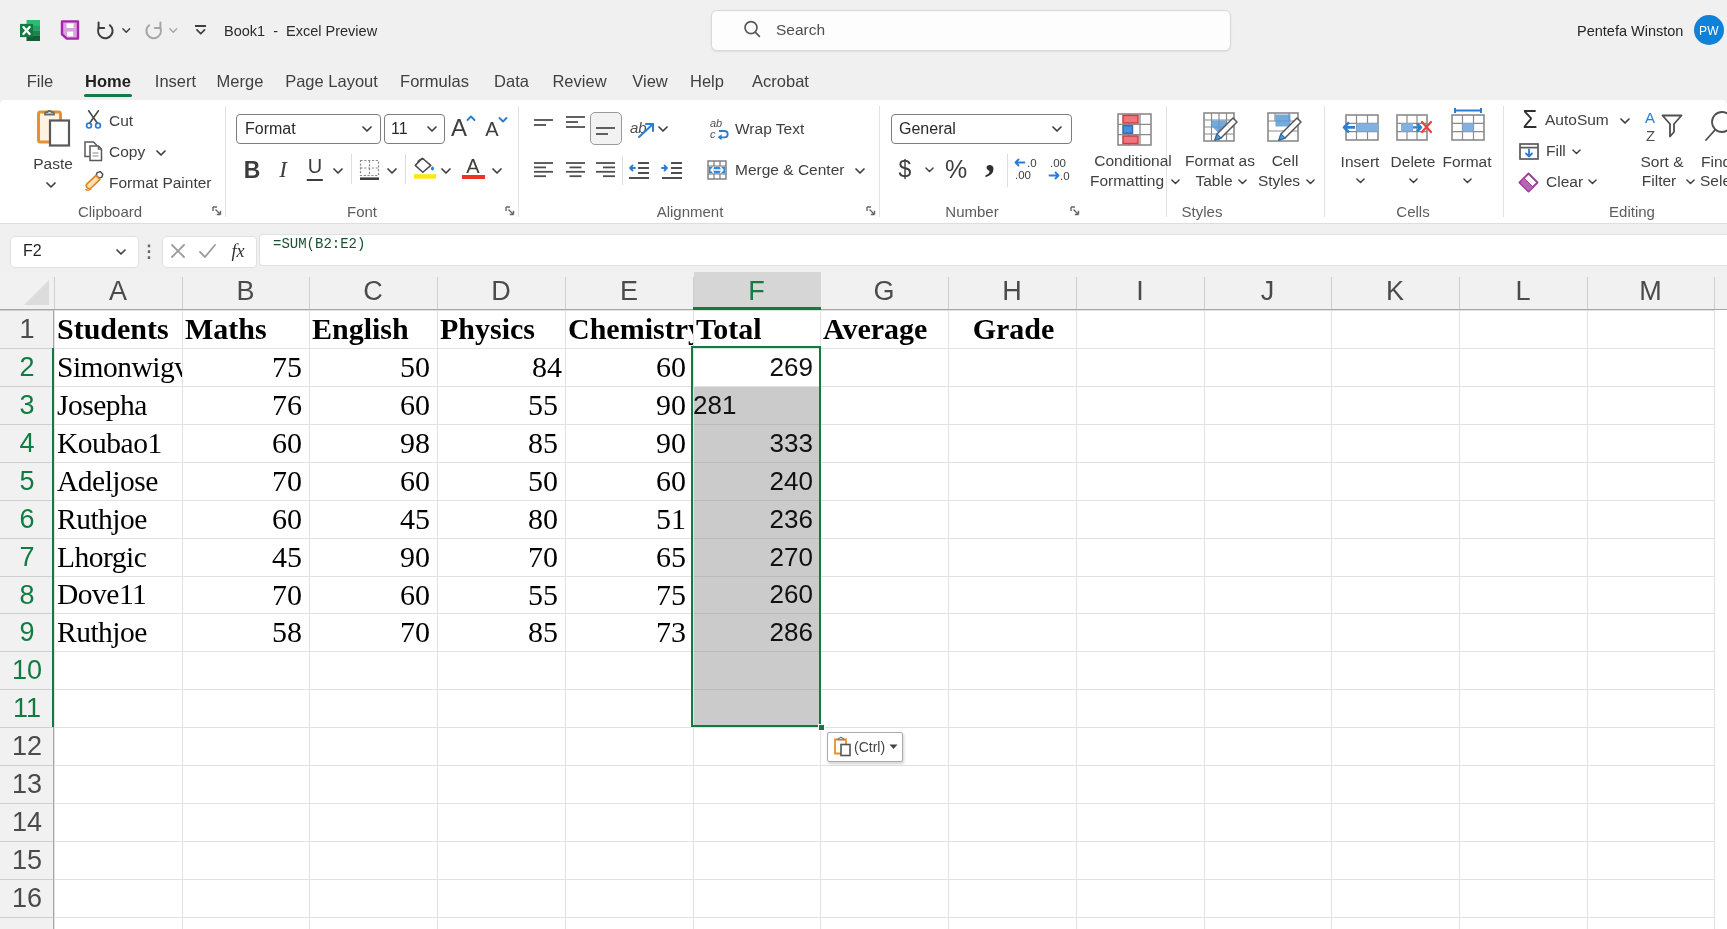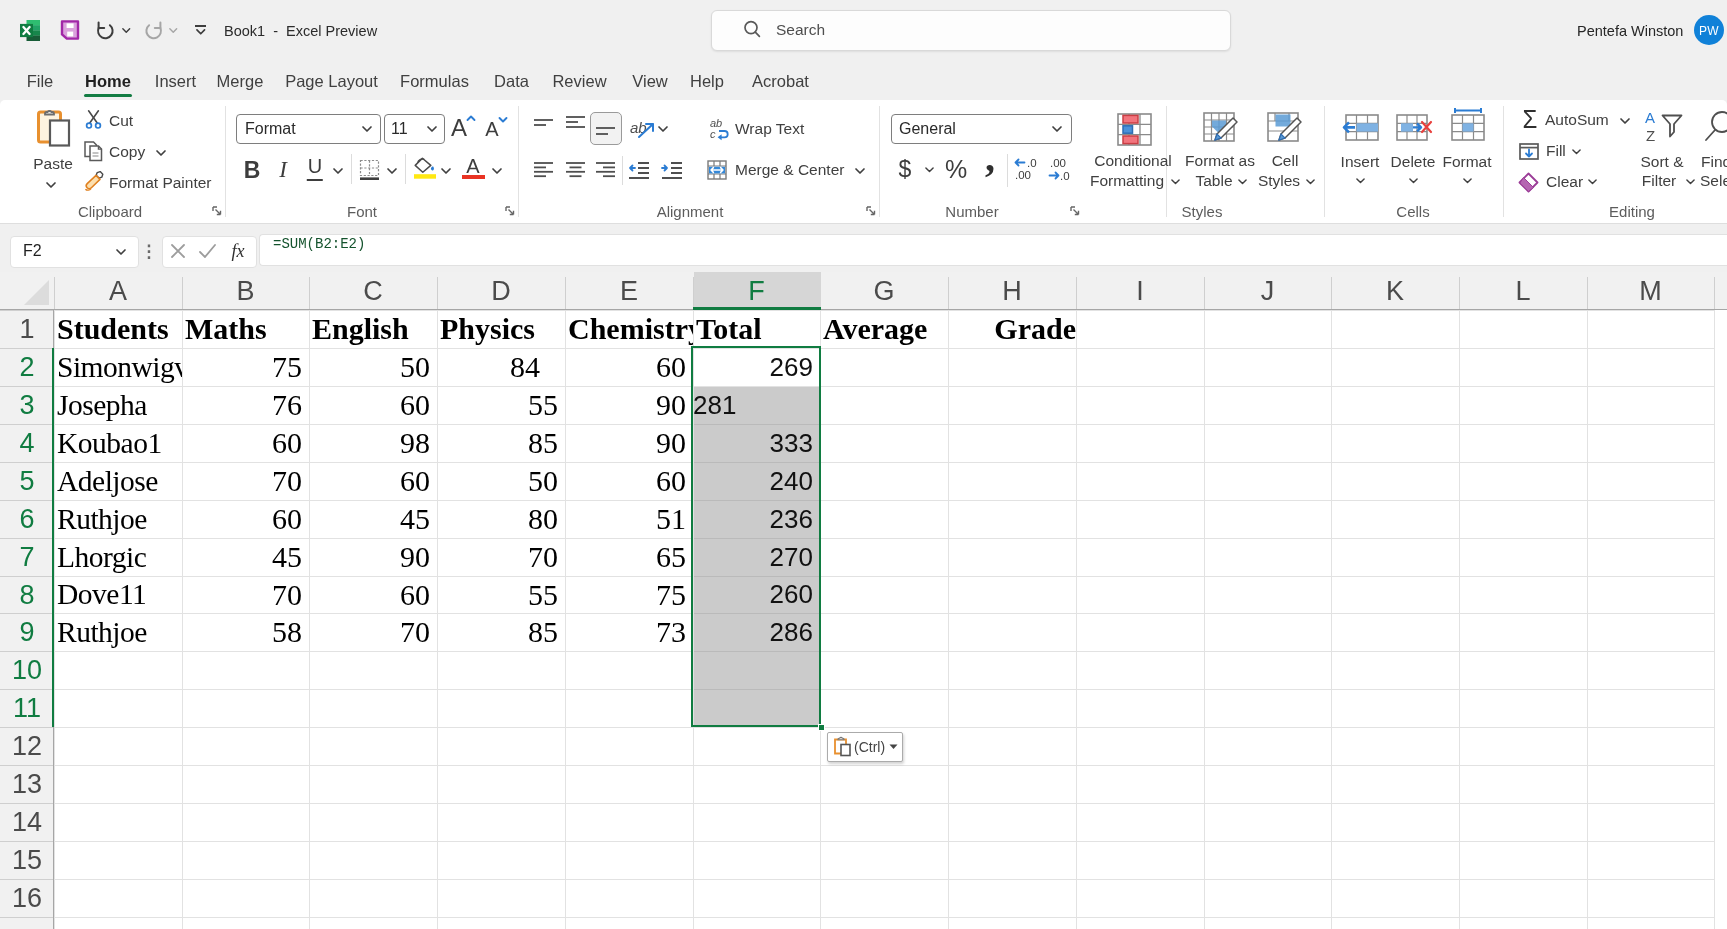--- a/index.html
+++ b/index.html
@@ -490,25 +490,25 @@
 <div class="abs" style="left:27px;top:860.0px;transform:translate(-50%,-50%);font-size:27px;color:#4b4b4b;font-weight:normal;white-space:nowrap;">15</div>
 <div class="abs" style="left:27px;top:898.0px;transform:translate(-50%,-50%);font-size:27px;color:#4b4b4b;font-weight:normal;white-space:nowrap;">16</div>
 <div class="abs" style="left:52px;top:348px;width:2px;height:379px;background:#107c41;"></div>
 <div class="abs" style="left:54px;top:310px;width:125px;height:38px;line-height:38px;font-size:30px;color:#000;font-family:'Liberation Serif',serif;font-weight:bold;text-align:left;padding-left:3px;overflow:hidden;white-space:nowrap;">Students</div>
 <div class="abs" style="left:182px;top:310px;width:124px;height:38px;line-height:38px;font-size:30px;color:#000;font-family:'Liberation Serif',serif;font-weight:bold;text-align:left;padding-left:3px;overflow:hidden;white-space:nowrap;">Maths</div>
 <div class="abs" style="left:309px;top:310px;width:125px;height:38px;line-height:38px;font-size:30px;color:#000;font-family:'Liberation Serif',serif;font-weight:bold;text-align:left;padding-left:3px;overflow:hidden;white-space:nowrap;">English</div>
 <div class="abs" style="left:437px;top:310px;width:125px;height:38px;line-height:38px;font-size:30px;color:#000;font-family:'Liberation Serif',serif;font-weight:bold;text-align:left;padding-left:3px;overflow:hidden;white-space:nowrap;">Physics</div>
 <div class="abs" style="left:565px;top:310px;width:125px;height:38px;line-height:38px;font-size:30px;color:#000;font-family:'Liberation Serif',serif;font-weight:bold;text-align:left;padding-left:3px;overflow:hidden;white-space:nowrap;">Chemistry</div>
 <div class="abs" style="left:693px;top:310px;width:124px;height:38px;line-height:38px;font-size:30px;color:#000;font-family:'Liberation Serif',serif;font-weight:bold;text-align:left;padding-left:3px;overflow:hidden;white-space:nowrap;">Total</div>
 <div class="abs" style="left:820px;top:310px;width:125px;height:38px;line-height:38px;font-size:30px;color:#000;font-family:'Liberation Serif',serif;font-weight:bold;text-align:left;padding-left:3px;overflow:hidden;white-space:nowrap;">Average</div>
-<div class="abs" style="left:948px;top:310px;width:125px;height:38px;line-height:38px;font-size:30px;color:#000;font-family:'Liberation Serif',serif;font-weight:bold;text-align:right;padding-left:3px;overflow:hidden;white-space:nowrap;">Grade</div>
+<div class="abs" style="left:948px;top:310px;width:125px;height:38px;line-height:38px;font-size:30px;color:#000;font-family:'Liberation Serif',serif;font-weight:bold;text-align:center;padding-left:3px;overflow:hidden;white-space:nowrap;">Grade</div>
 <div class="abs" style="left:54px;top:348px;width:125px;height:38px;line-height:38px;font-size:29.5px;color:#000;font-family:'Liberation Serif',serif;text-align:left;padding-left:3px;letter-spacing:-0.5px;overflow:hidden;white-space:nowrap;">Simonwigve</div>
 <div class="abs" style="left:182px;top:348px;width:120px;height:38px;line-height:38px;font-size:30px;color:#000;font-family:'Liberation Serif',serif;text-align:right;padding-right:7px;overflow:hidden;white-space:nowrap;">75</div>
 <div class="abs" style="left:309px;top:348px;width:121px;height:38px;line-height:38px;font-size:30px;color:#000;font-family:'Liberation Serif',serif;text-align:right;padding-right:7px;overflow:hidden;white-space:nowrap;">50</div>
-<div class="abs" style="left:419px;top:348px;width:121px;height:38px;line-height:38px;font-size:30px;color:#000;font-family:'Liberation Serif',serif;text-align:right;padding-right:7px;overflow:hidden;white-space:nowrap;">84</div>
+<div class="abs" style="left:441px;top:348px;width:121px;height:38px;line-height:38px;font-size:30px;color:#000;font-family:'Liberation Serif',serif;text-align:right;padding-right:7px;overflow:hidden;white-space:nowrap;">84</div>
 <div class="abs" style="left:565px;top:348px;width:121px;height:38px;line-height:38px;font-size:30px;color:#000;font-family:'Liberation Serif',serif;text-align:right;padding-right:7px;overflow:hidden;white-space:nowrap;">60</div>
 <div class="abs" style="left:693px;top:348px;width:120px;height:38px;line-height:38px;font-size:26px;color:#111;text-align:right;padding-right:7px;overflow:hidden;white-space:nowrap;">269</div>
 <div class="abs" style="left:54px;top:386px;width:125px;height:38px;line-height:38px;font-size:29.5px;color:#000;font-family:'Liberation Serif',serif;text-align:left;padding-left:3px;letter-spacing:-0.5px;overflow:hidden;white-space:nowrap;">Josepha</div>
 <div class="abs" style="left:182px;top:386px;width:120px;height:38px;line-height:38px;font-size:30px;color:#000;font-family:'Liberation Serif',serif;text-align:right;padding-right:7px;overflow:hidden;white-space:nowrap;">76</div>
 <div class="abs" style="left:309px;top:386px;width:121px;height:38px;line-height:38px;font-size:30px;color:#000;font-family:'Liberation Serif',serif;text-align:right;padding-right:7px;overflow:hidden;white-space:nowrap;">60</div>
 <div class="abs" style="left:437px;top:386px;width:121px;height:38px;line-height:38px;font-size:30px;color:#000;font-family:'Liberation Serif',serif;text-align:right;padding-right:7px;overflow:hidden;white-space:nowrap;">55</div>
 <div class="abs" style="left:565px;top:386px;width:121px;height:38px;line-height:38px;font-size:30px;color:#000;font-family:'Liberation Serif',serif;text-align:right;padding-right:7px;overflow:hidden;white-space:nowrap;">90</div>
 <div class="abs" style="left:693px;top:386px;width:120px;height:38px;line-height:38px;font-size:26px;color:#111;text-align:left;padding-right:7px;overflow:hidden;white-space:nowrap;">281</div>
 <div class="abs" style="left:54px;top:424px;width:125px;height:38px;line-height:38px;font-size:29.5px;color:#000;font-family:'Liberation Serif',serif;text-align:left;padding-left:3px;letter-spacing:-0.5px;overflow:hidden;white-space:nowrap;">Koubao1</div>
 <div class="abs" style="left:182px;top:424px;width:120px;height:38px;line-height:38px;font-size:30px;color:#000;font-family:'Liberation Serif',serif;text-align:right;padding-right:7px;overflow:hidden;white-space:nowrap;">60</div>

